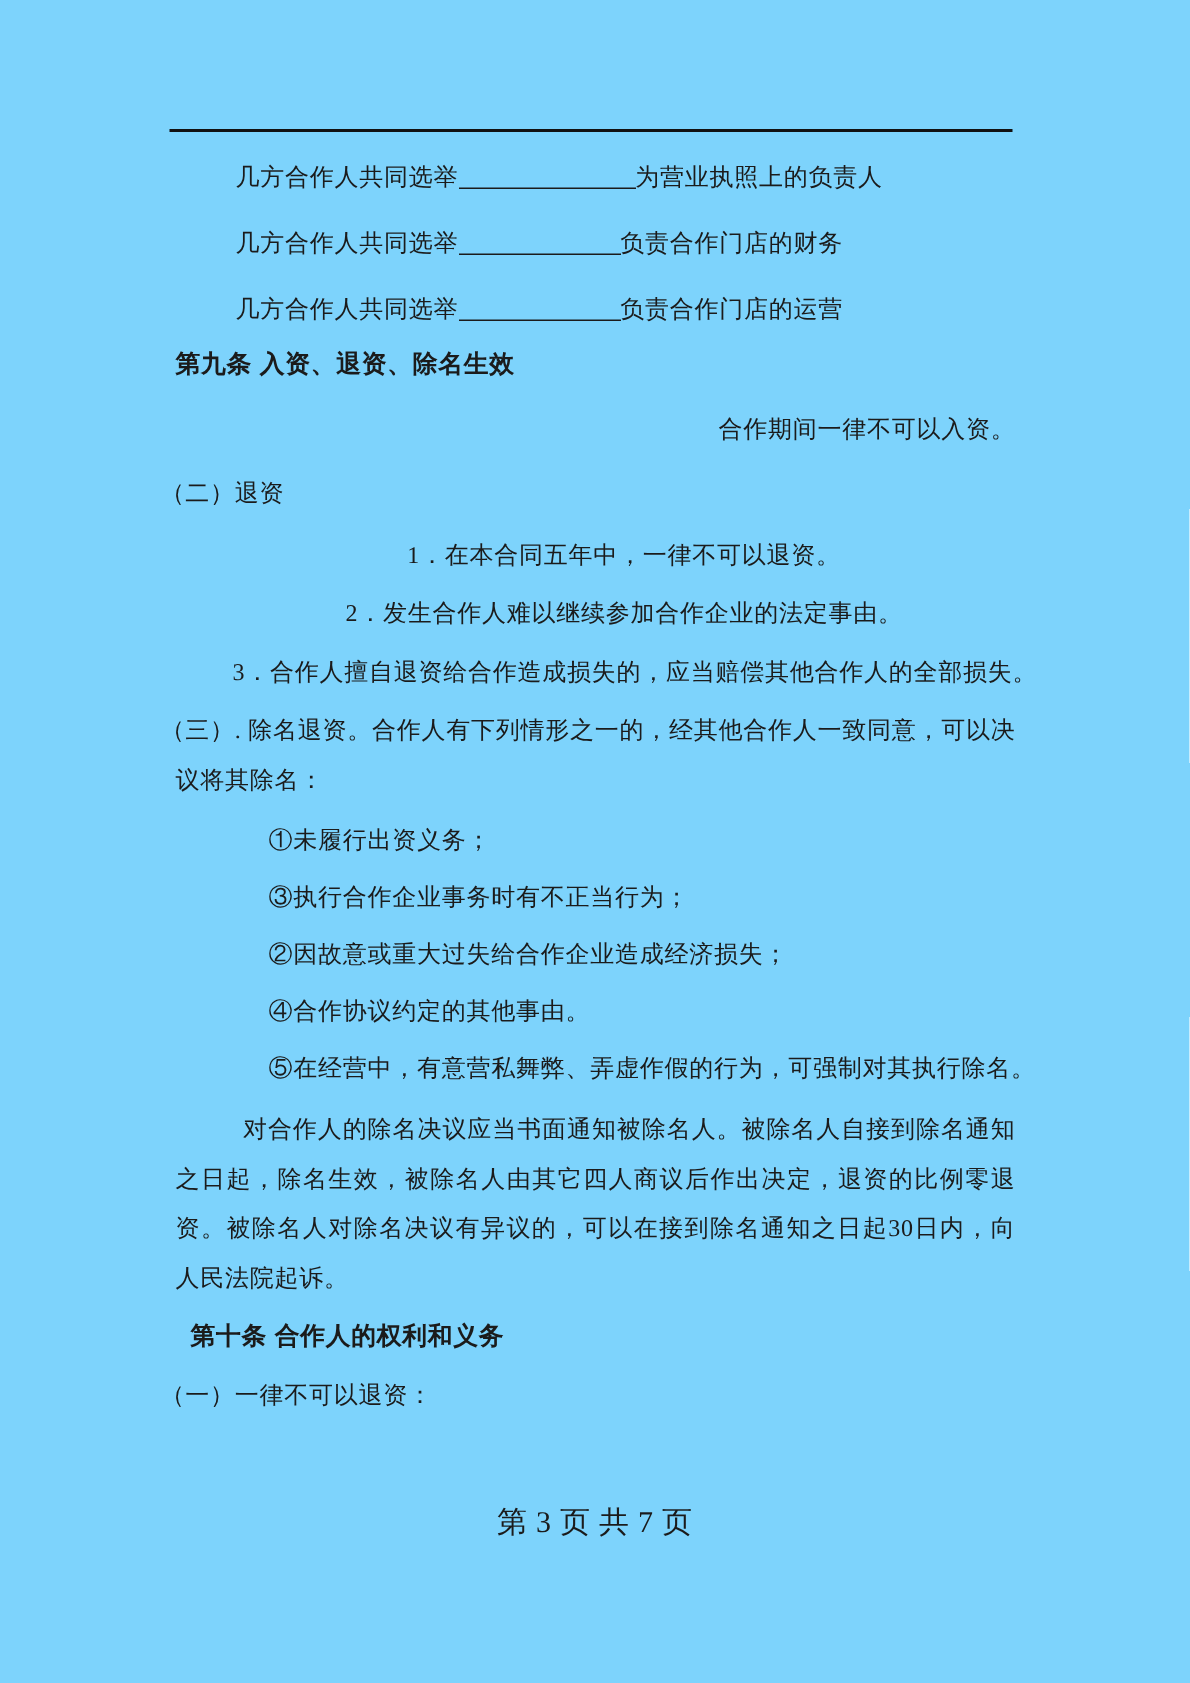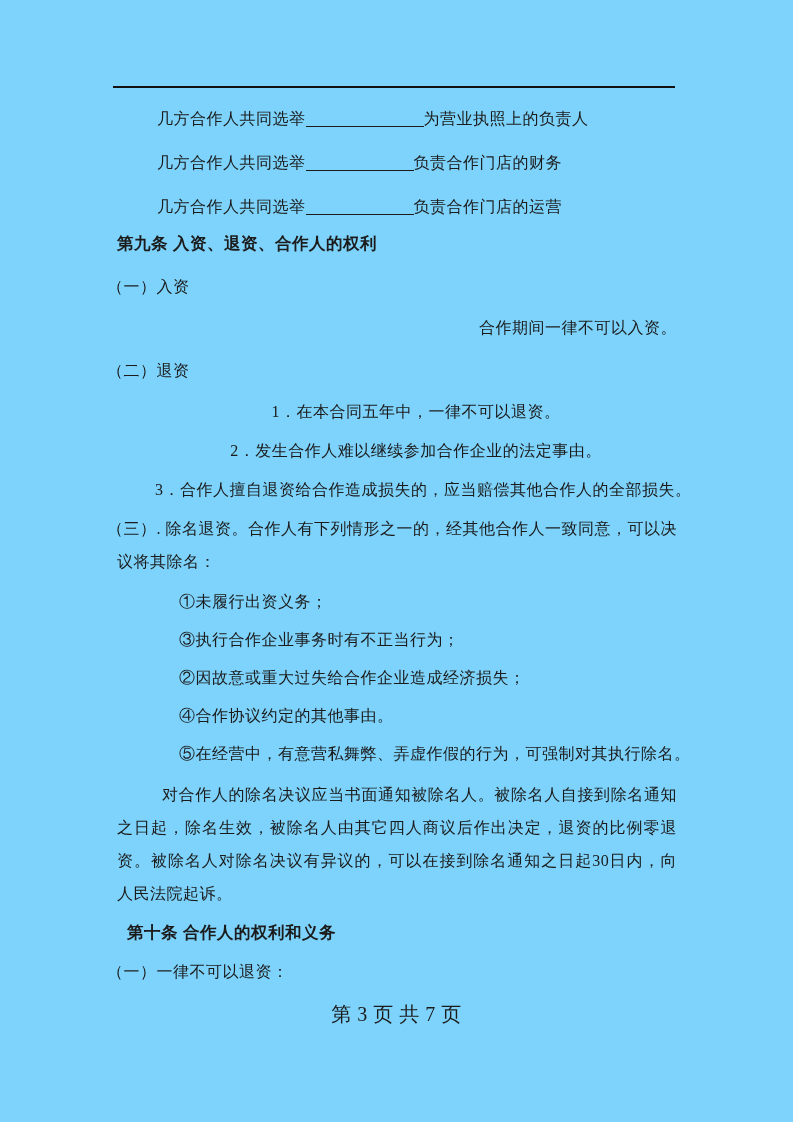--- a/index.html
+++ b/index.html
@@ -109,23 +109,22 @@
   <div class="content">
 
     <div class="rule"></div>
 
     <p class="elect"><span>几方合作人共同选举</span><span class="blank"></span><span>为营业执照上的负责人</span></p>
 
     <p class="elect"><span>几方合作人共同选举</span><span class="blank blank--short"></span><span>负责合作门店的财务</span></p>
 
     <p class="elect"><span>几方合作人共同选举</span><span class="blank blank--short"></span><span>负责合作门店的运营</span></p>
 
-    <p class="h h9">第九条 入资、退资、合作人的权利</p>
+    <p class="h h9">第九条 入资、退资、除名生效</p>
 
-    <p class="sec-label">（一）入资</p>
 
     <p class="indent-body">合作期间一律不可以入资。</p>
 
     <p class="sec-label">（二）退资</p>
 
     <p class="num-item">1．在本合同五年中，一律不可以退资。</p>
     <p class="num-item">2．发生合作人难以继续参加合作企业的法定事由。</p>
     <p class="num-item">3．合作人擅自退资给合作造成损失的，应当赔偿其他合作人的全部损失。</p>
 
     <p class="s3-label">（三）. 除名退资。合作人有下列情形之一的，经其他合作人一致同意，可以决议将其除名：</p>

